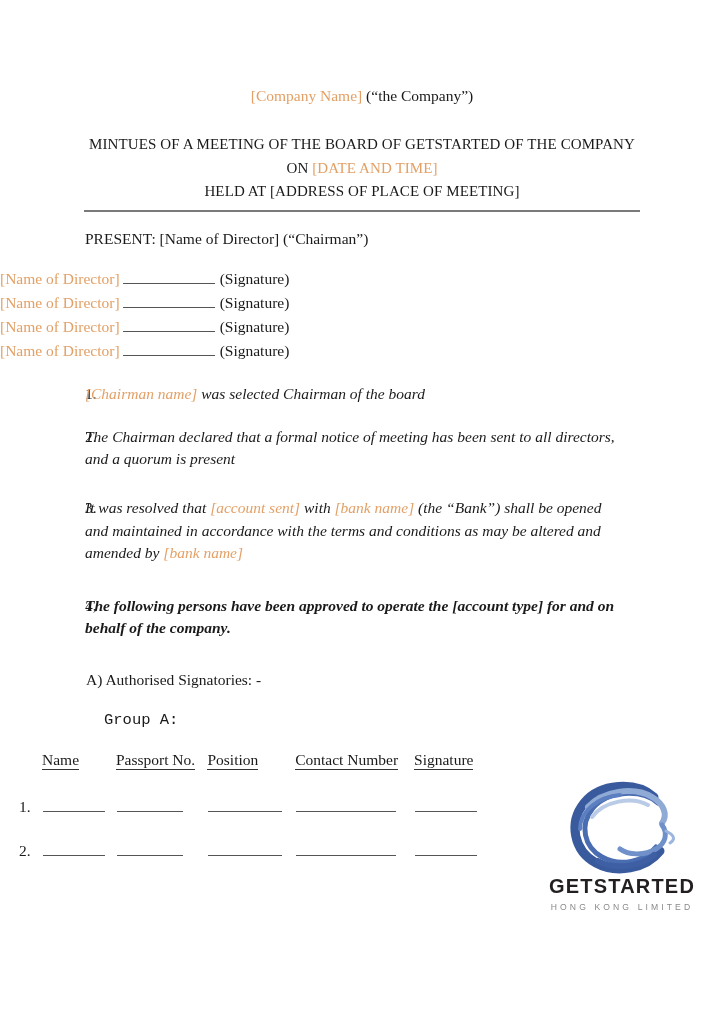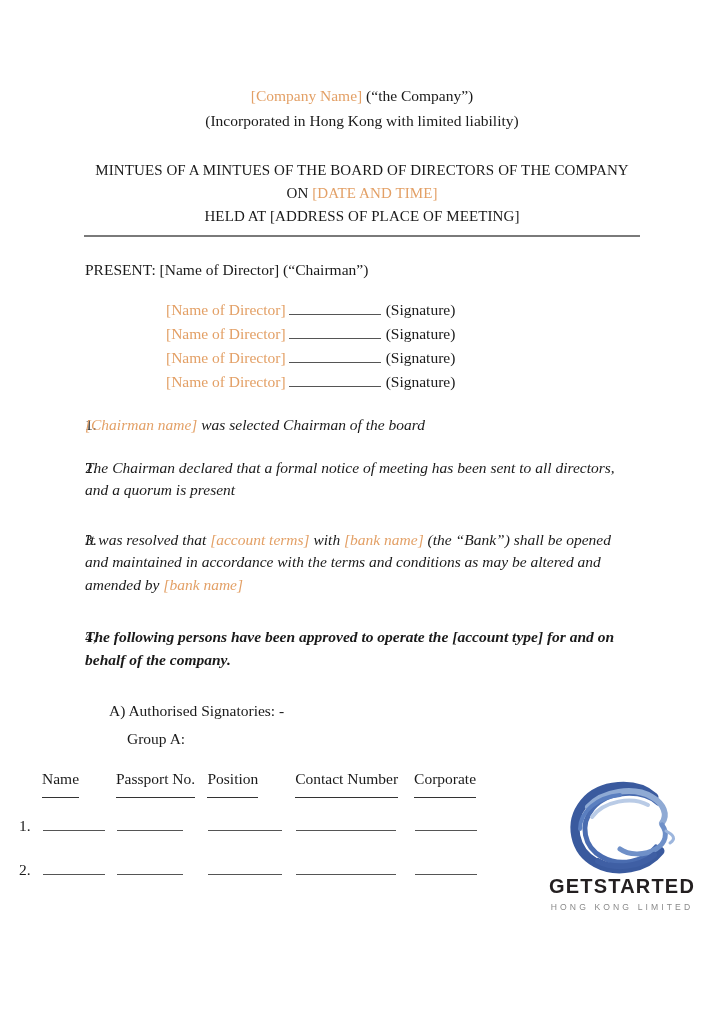--- a/index.html
+++ b/index.html
@@ -49,28 +49,27 @@
   .ph {
     color: #e3a066;
   }
   .ph-strong {
     color: #d2691e;
     font-weight: bold;
   }
 
   
   .present {
-    margin-top: 24px;
+    margin-top: 18px;
     padding-left: 85px;
     font-size: 15.5px;
   }
 
   .dir-list {
     margin-top: 19px;
-    padding-left: 166px;
     font-size: 15.5px;
   }
   .dir-row {
     line-height: 1.55;
     white-space: nowrap;
   }
   .dir-blank {
     display: inline-block;
     width: 92px;
     border-bottom: 1px solid #555;
@@ -99,45 +98,45 @@
   }
   .clause-heading {
     font-weight: bold;
     margin-bottom: 1px;
   }
   .clause-3 { margin-top: 27px; }
   .clause-4 { margin-top: 30px; }
 
   
   .sig-section {
-    padding-left: 109px;
+    padding-left: 86px;
     font-size: 15.5px;
   }
   .auth-line { margin-top: 30px; }
-  .group-line { margin-top: 10px; padding-left: 18px; }
+  .group-line { margin-top: 22px; padding-left: 18px; font-family: Liberation Mono, monospace; }
 
   
   .sig-table {
     margin-top: 22px;
     padding-left: 18px;
     font-size: 15.5px;
   }
   .tbl {
     border-collapse: collapse;
     width: 470px;
   }
   .tbl th {
     font-weight: normal;
     text-align: left;
     padding: 0 0 4px 0;
     white-space: nowrap;
   }
   .tbl th span {
     border-bottom: 1px solid #333;
-    padding-bottom: 10px;
+    padding-bottom: 1px;
   }
   .tbl td {
     padding-top: 24px;
     vertical-align: bottom;
   }
   .row-num {
     width: 22px;
     white-space: nowrap;
   }
   .blank {
@@ -181,25 +180,24 @@
     margin-top: 4px;
   }
 </style>
 </head>
 <body>
 
 <div class="page">
 
   <div class="doc-header">
     <div class="company-line"><span class="ph">[Company Name]</span><span> (“the Company”)</span></div>
-    <div class="incorp-line">(Incorporated in Hong Kong with limited liability)</div>
   </div>
 
   <div class="title-block">
-    <div>MINTUES OF A MINTUES OF THE BOARD OF DIRECTORS OF THE COMPANY</div>
+    <div>MINTUES OF A MEETING OF THE BOARD OF GETSTARTED OF THE COMPANY</div>
     <div><span>ON </span><span class="ph">[DATE AND TIME]</span></div>
     <div>HELD AT [ADDRESS OF PLACE OF MEETING]</div>
   </div>
   <div class="rule"></div>
 
   <div class="present">PRESENT: [Name of Director] (“Chairman”)</div>
 
   <div class="dir-list">
     <div class="dir-row"><span class="ph">[Name of Director]</span><span class="dir-blank"></span><span>(Signature)</span></div>
     <div class="dir-row"><span class="ph">[Name of Director]</span><span class="dir-blank"></span><span>(Signature)</span></div>
@@ -213,21 +211,21 @@
   </div>
 
   <div class="clause">
     <div class="clause-num">2.</div>
     <div class="clause-body">The Chairman declared that a formal notice of meeting has been sent to all directors, and a quorum is present</div>
   </div>
 
   <div class="clause clause-3">
     <div class="clause-num">3.</div>
     <div class="clause-body">
-      <div><span>It was resolved that </span><span class="ph">[account terms]</span><span> with </span><span class="ph">[bank name]</span><span> (the “Bank”) shall be opened and maintained in accordance with the terms and conditions as may be altered and amended by </span><span class="ph">[bank name]</span></div>
+      <div><span>It was resolved that </span><span class="ph">[account sent]</span><span> with </span><span class="ph">[bank name]</span><span> (the “Bank”) shall be opened and maintained in accordance with the terms and conditions as may be altered and amended by </span><span class="ph">[bank name]</span></div>
     </div>
   </div>
 
   <div class="clause clause-4">
     <div class="clause-num">4,</div>
     <div class="clause-body clause-heading">The following persons have been approved to operate the [account type] for and on behalf of the company.</div>
   </div>
 
   <div class="sig-section">
     <div class="auth-line">A)  Authorised Signatories: -</div>
@@ -236,21 +234,21 @@
 
   <div class="sig-table">
     <table class="tbl">
       <thead>
         <tr>
           <th class="row-num"></th>
           <th><span>Name </span></th>
           <th><span>Passport No.</span></th>
           <th><span>Position</span></th>
           <th><span>Contact Number </span></th>
-          <th><span>Corporate</span></th>
+          <th><span>Signature</span></th>
         </tr>
       </thead>
       <tbody>
         <tr>
           <td class="row-num">1.</td>
           <td><span class="blank w-name"></span></td>
           <td><span class="blank w-passport"></span></td>
           <td><span class="blank w-position"></span></td>
           <td><span class="blank w-contact"></span></td>
           <td><span class="blank w-signature"></span></td>

